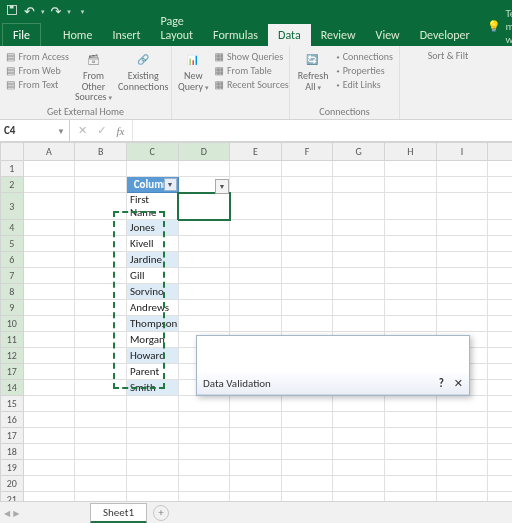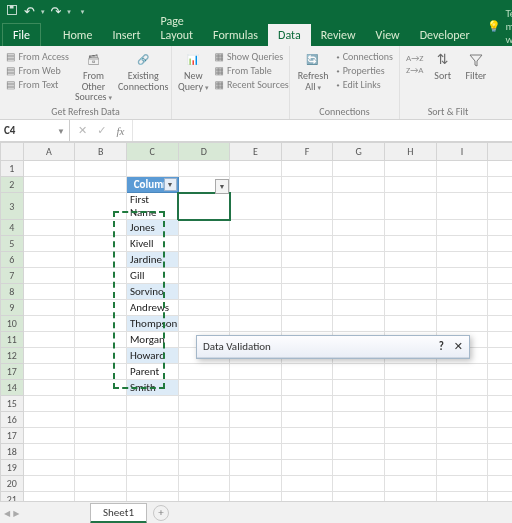--- a/index.html
+++ b/index.html
@@ -48,21 +48,21 @@
   td.cell { border: 1px solid #e0e0e0; height: 16px; font-size: 11px; padding: 0 3px; color: #222; position: relative; }
   td.cell.header-cell { background: #5b9bd5; color: #fff; font-weight: bold; border: 1px solid #4a87bd; text-align: right; }
   td.cell.alt { background: #ddebf7; }
   .filter-arrow { position: absolute; right: 1px; top: 1px; width: 13px; height: 13px; background: #e7eef7; border: 1px solid #9db3cc; display: flex; align-items: center; justify-content: center; font-size: 7px; color: #555; }
   td.cell.active-cell { outline: 2px solid #217346; outline-offset: -1px; }
   .dd-handle { position: absolute; left: 215px; top: 37px; width: 14px; height: 15px; border: 1px solid #a9a9a9; background: #f4f4f4; display: flex; align-items: center; justify-content: center; font-size: 7px; color: #555; }
   .marquee { position: absolute; border: 2px dashed #1f7a3d; pointer-events: none; }
   
   
   .dialog { position: absolute; left: 196px; top: 193px; width: 274px; background: #fff; border: 1px solid #a4b7c9; box-shadow: 2px 2px 6px rgba(0,0,0,.25); font-size: 11px; }
-  .dialog-title { background: linear-gradient(#fdfdff,#eaeef6); height: 22px; display: flex; align-items: center; padding: 0 6px; justify-content: space-between; border-bottom: 1px solid #cfd7e2; color: #333; }
+  .dialog-title { background: linear-gradient(#fdfdff,#eaeef6); height: 22px; display: flex; align-items: center; padding: 0 6px; justify-content: space-between; border-bottom: 1px solid #cfd7e2; color: #333; margin-top: 37px; }
   .dialog-title .right { display: flex; gap: 10px; align-items: center; }
   .dialog-body { padding: 5px; }
   .dv-input-row { display: flex; align-items: center; gap: 3px; }
   .dv-input { flex: 1; border: 1px solid #7a98b7; height: 18px; padding: 0 4px; font-size: 11px; font-family: Calibri, sans-serif; outline: none; }
   .range-btn { width: 18px; height: 18px; border: 1px solid #a9b9cc; background: #f0f3f8; display: flex; align-items: center; justify-content: center; }
   
   
   .sheettabs { position: absolute; bottom: 0; left: 0; right: 0; height: 22px; background: #f1f1f1; border-top: 1px solid #d4d4d4; display: flex; align-items: center; font-size: 11px; }
   .nav-arrows { width: 30px; display: flex; gap: 3px; padding: 0 4px; color: #aaa; font-size: 8px; }
   .sheet-tab { background: #fff; border: 1px solid #bdbdbd; border-bottom: none; padding: 2px 12px; position: relative; top: 1px; }
@@ -123,21 +123,21 @@
       </div>
       <div class="big-btn">
         <span class="icon">🗃</span>
         <span><span>From Other Sources</span><span class="caret"></span></span>
       </div>
       <div class="big-btn" style="width:56px">
         <span class="icon">🔗</span>
         <span>Existing Connections</span>
       </div>
     </div>
-    <div class="group-label">Get Refresh Data</div>
+    <div class="group-label">Get External Home</div>
   </div>
   <div class="group" style="width:118px">
     <div class="group-body">
       <div class="big-btn" style="width:38px">
         <span class="icon">📊</span>
         <span><span>New Query</span><span class="caret"></span></span>
       </div>
       <div class="stack" style="padding-top:2px">
         <div class="row">
             <span>▦</span>
@@ -171,38 +171,20 @@
           </div>
         <div class="row">
             <span>🞘</span>
             <span>Edit Links</span>
           </div>
       </div>
     </div>
     <div class="group-label">Connections</div>
   </div>
   <div class="group" style="width:96px;border-right:none">
-    <div class="group-body">
-      <div class="stack" style="padding-top:4px;font-size:9px;color:#8a8a8a">
-        <div>A→Z</div>
-        <div>Z→A</div>
-      </div>
-      <div class="big-btn" style="width:28px">
-        <span class="icon" style="font-size:14px">⇅</span>
-        <span>Sort</span>
-      </div>
-      <div class="big-btn" style="width:30px">
-        <span class="icon">
-            <svg width="16" height="16" viewBox="0 0 16 16">
-              <path d="M2 3h12l-5 6v5l-2-1V9z" fill="none" stroke="#7a7a7a"></path>
-            </svg>
-          </span>
-        <span>Filter</span>
-      </div>
-    </div>
     <div class="group-label">Sort &amp; Filt</div>
   </div>
 </div>
 
 <div class="fxbar">
   <div class="namebox">
     <span>C4</span>
     <span class="dd">▼</span>
   </div>
   <div class="fxctrls">

